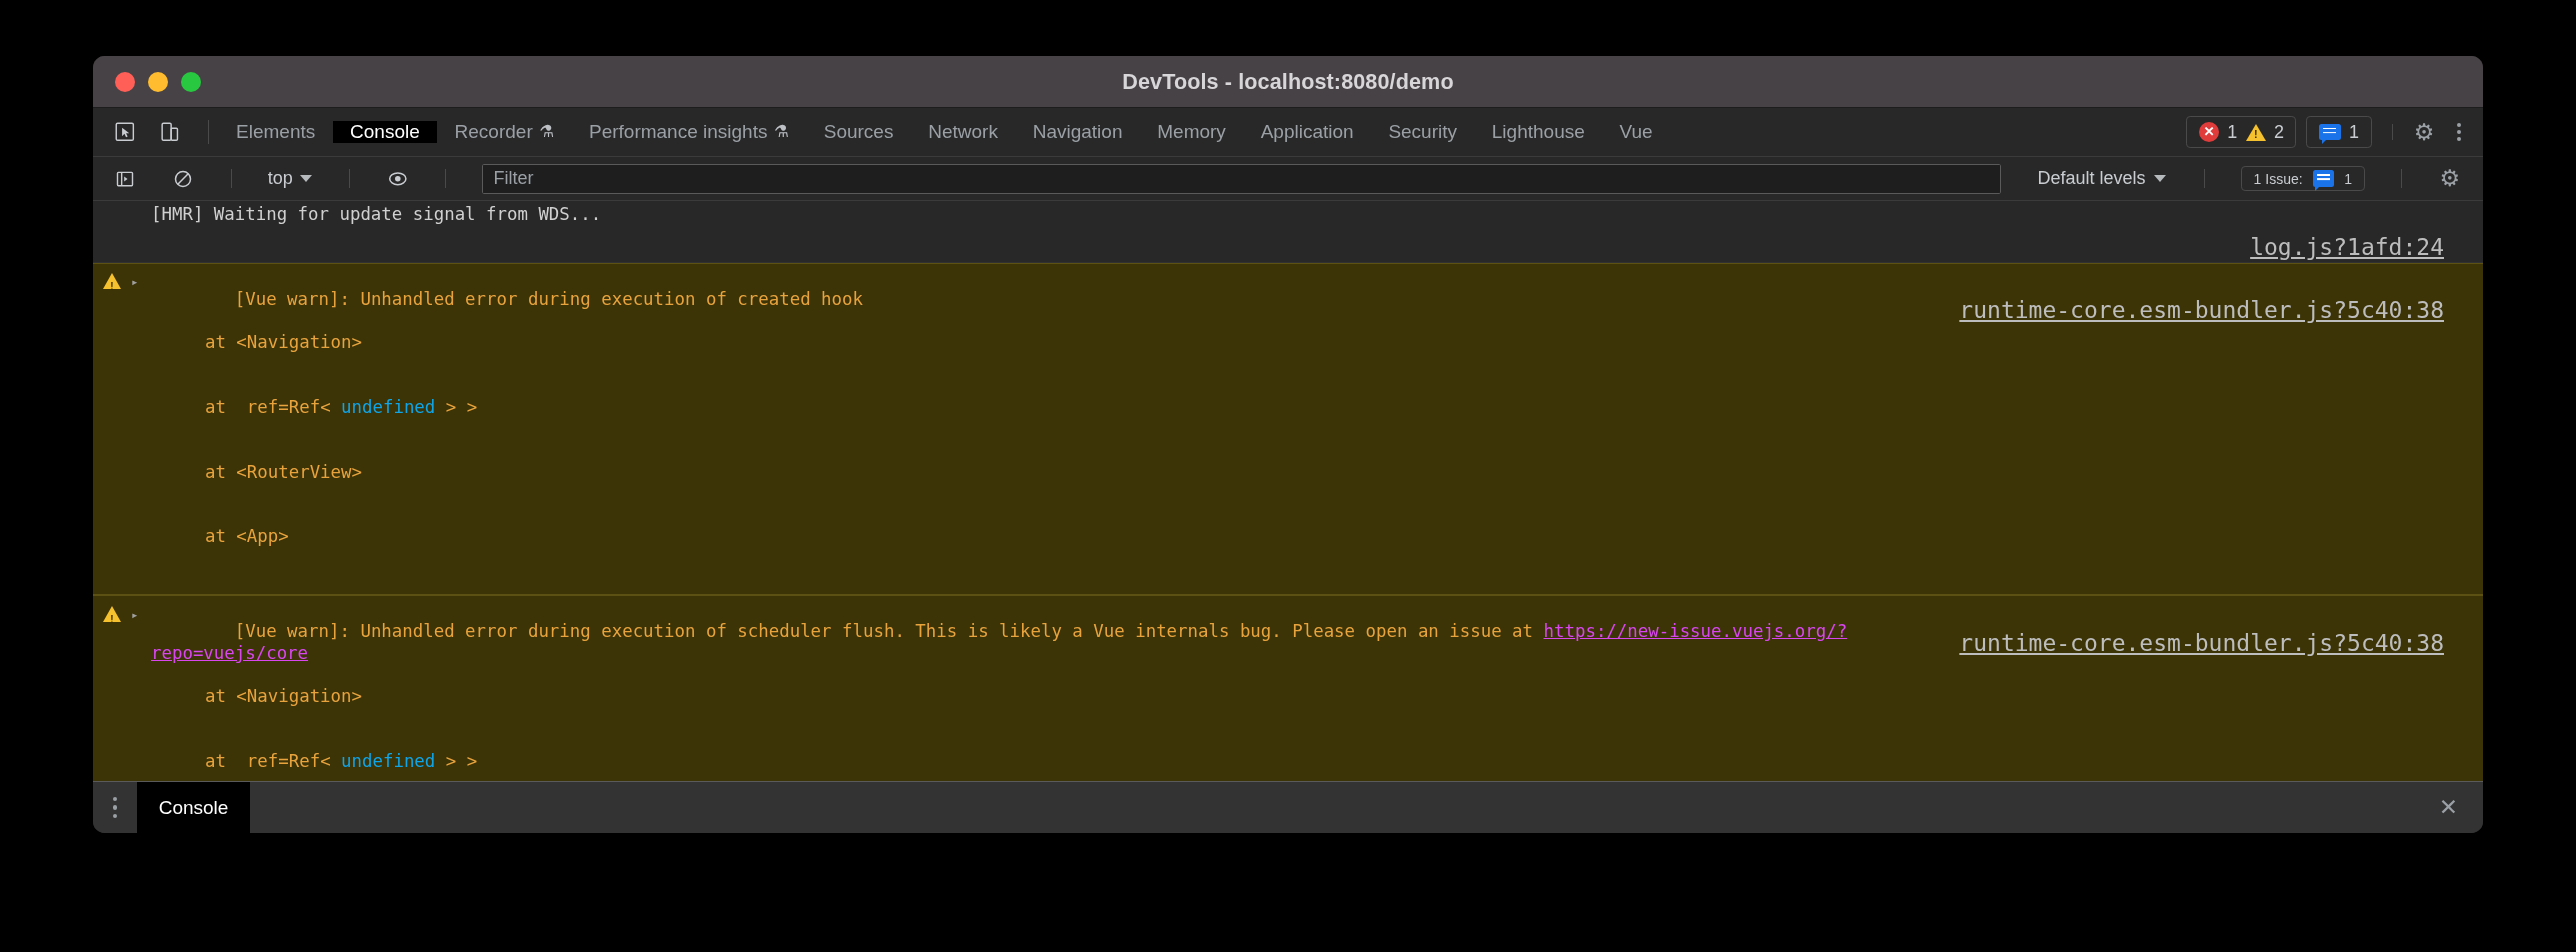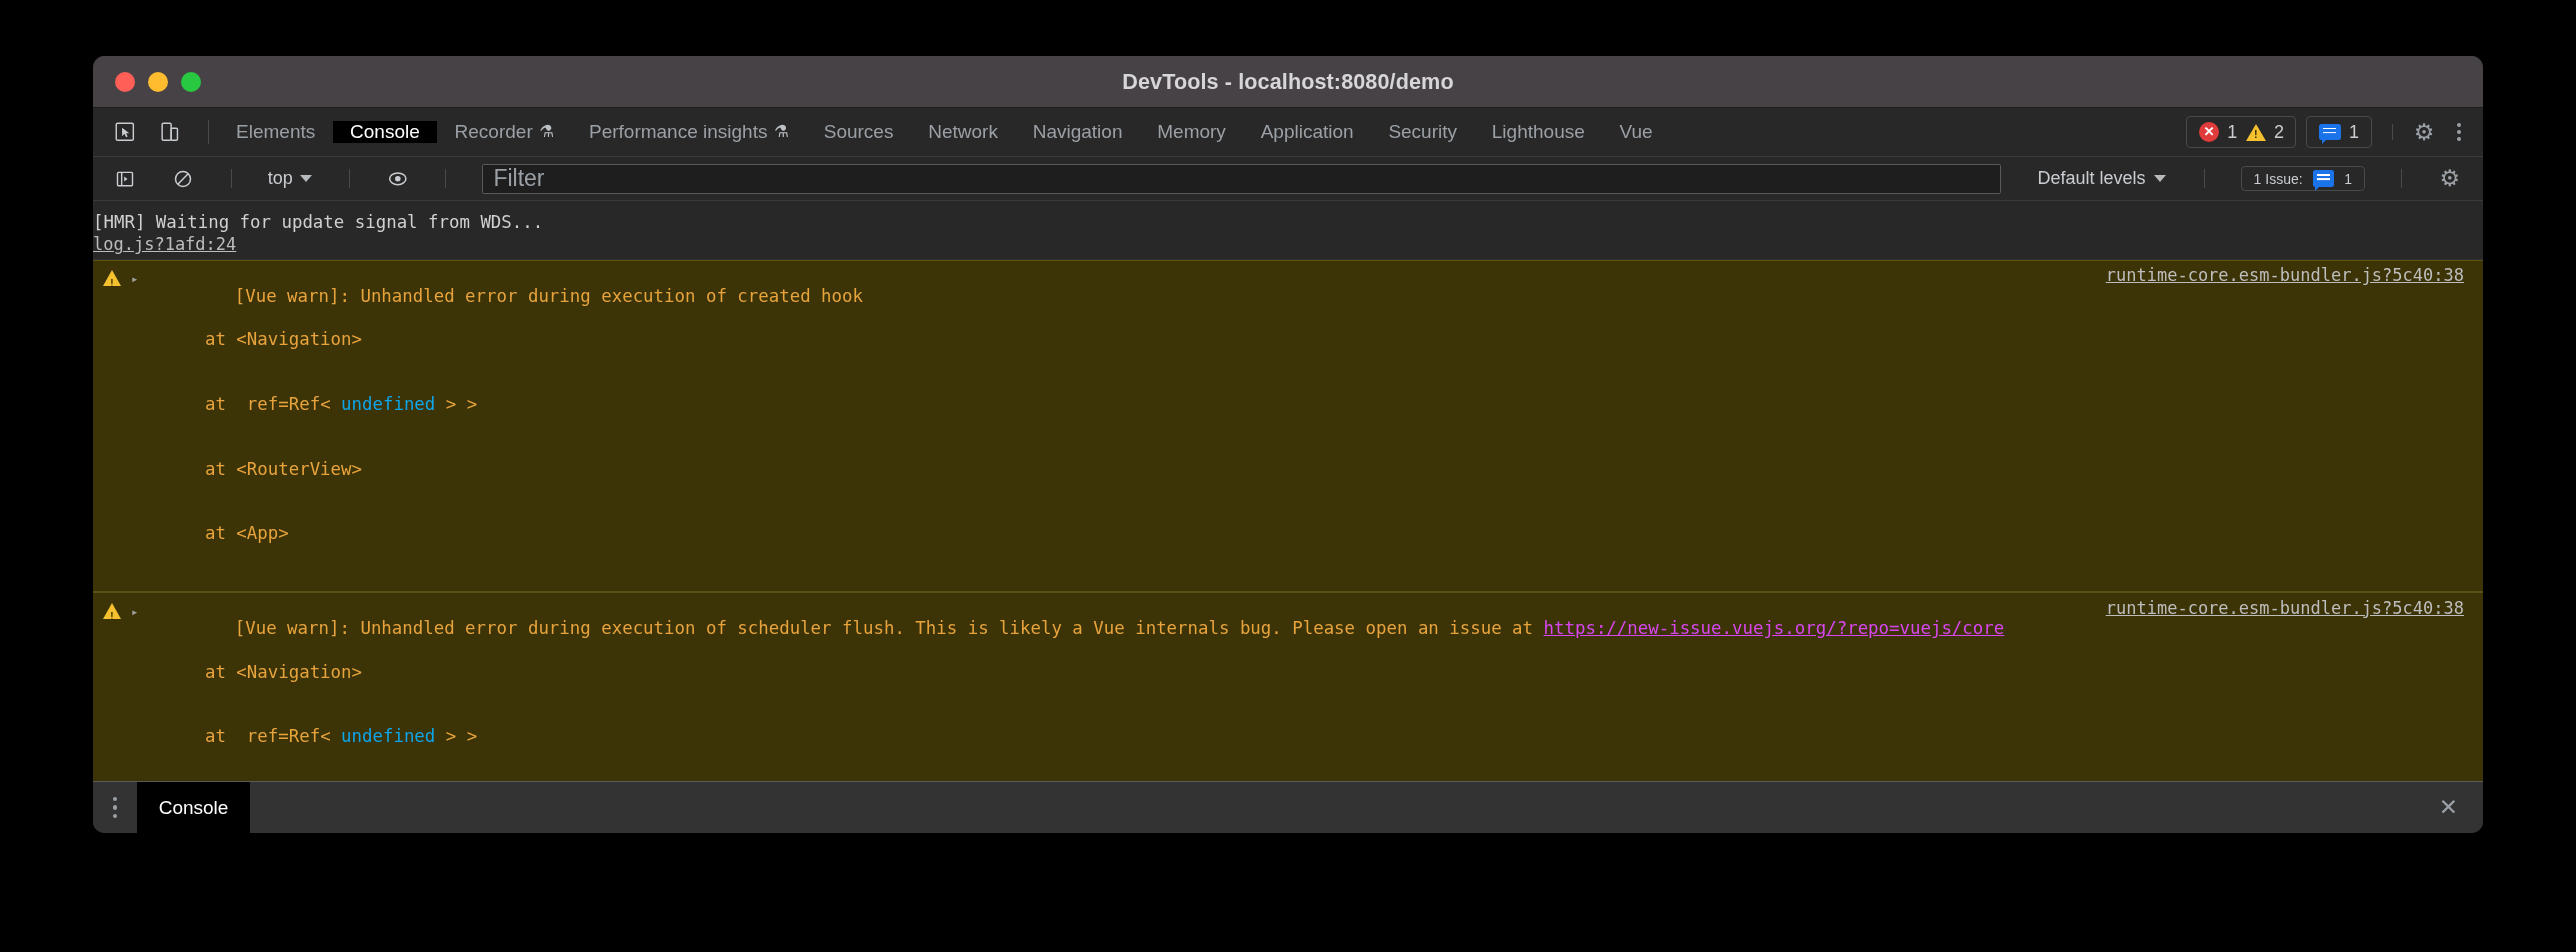--- a/index.html
+++ b/index.html
@@ -224,21 +224,21 @@
     border-top: 7.5px solid #b6babd;
   }
   .filter-input {
     flex: 1;
     min-width: 0;
     height: 28px;
     background: #1e1e1e;
     border: 0.8px solid #5a5a5a;
     border-radius: 1.7px;
     color: #e5e5e5;
-    font-size: 23px;
+    font-size: 18px;
     font-family: "Liberation Sans", sans-serif;
     padding: 0 10px;
     margin: 0 8.3px;
     outline: none;
   }
   .filter-input::placeholder { color: #9aa0a6; opacity: 1; }
   .levels {
     color: #c9cdd1;
     font-size: 18px;
     display: flex;
@@ -270,21 +270,21 @@
     line-height: 21.6px;
   }
   .row {
     position: relative;
     display: flex;
     align-items: flex-start;
     padding: 3.3px 0 3.3px 0;
     border-bottom: 0.8px solid #313131;
     min-height: 21.6px;
   }
-  .row.info { background: #282828; flex-direction: column; }
+  .row.info { background: #282828; }
   .row.warn {
     background: #3c3407;
     border-top: 0.8px solid #5c5113;
     border-bottom: 0.8px solid #5c5113;
   }
   .gutter {
     width: 38px;
     min-width: 38px;
     display: flex;
     justify-content: center;
@@ -302,24 +302,25 @@
     flex: 1;
     min-width: 0;
     padding-right: 15px;
     white-space: pre-wrap;
     word-break: break-word;
   }
   .src-link {
     color: #bdbdbd;
     text-decoration: underline;
     white-space: nowrap;
-    padding-right: 19px;
+    padding-right: 39px;
     font-family: "DejaVu Sans Mono", "Liberation Mono", monospace;
-    font-size: 17px;
+    font-size: 23px;
     padding-top: 0.8px;
+    margin-top: 32px;
   }
   .txt-info { color: #d0d0d0; }
   .txt-warn { color: #e8a33d; }
   .txt-undef { color: #0ea5e9; }
   .stack { display: block; padding-left: 33px; }
   a.wlink { color: #d946ef; text-decoration: underline; }
   .warn-tri {
     width: 0; height: 0;
     border-left: 9px solid transparent;
     border-right: 9px solid transparent;

